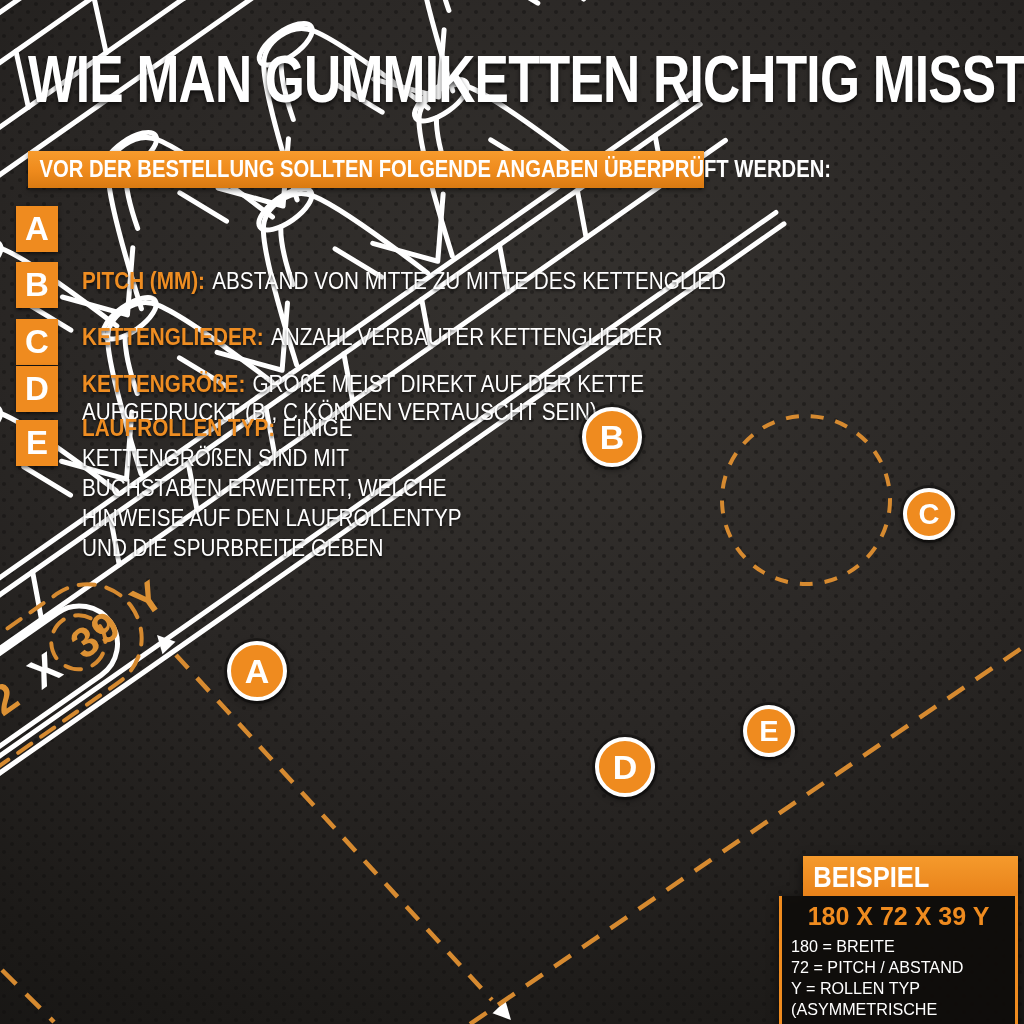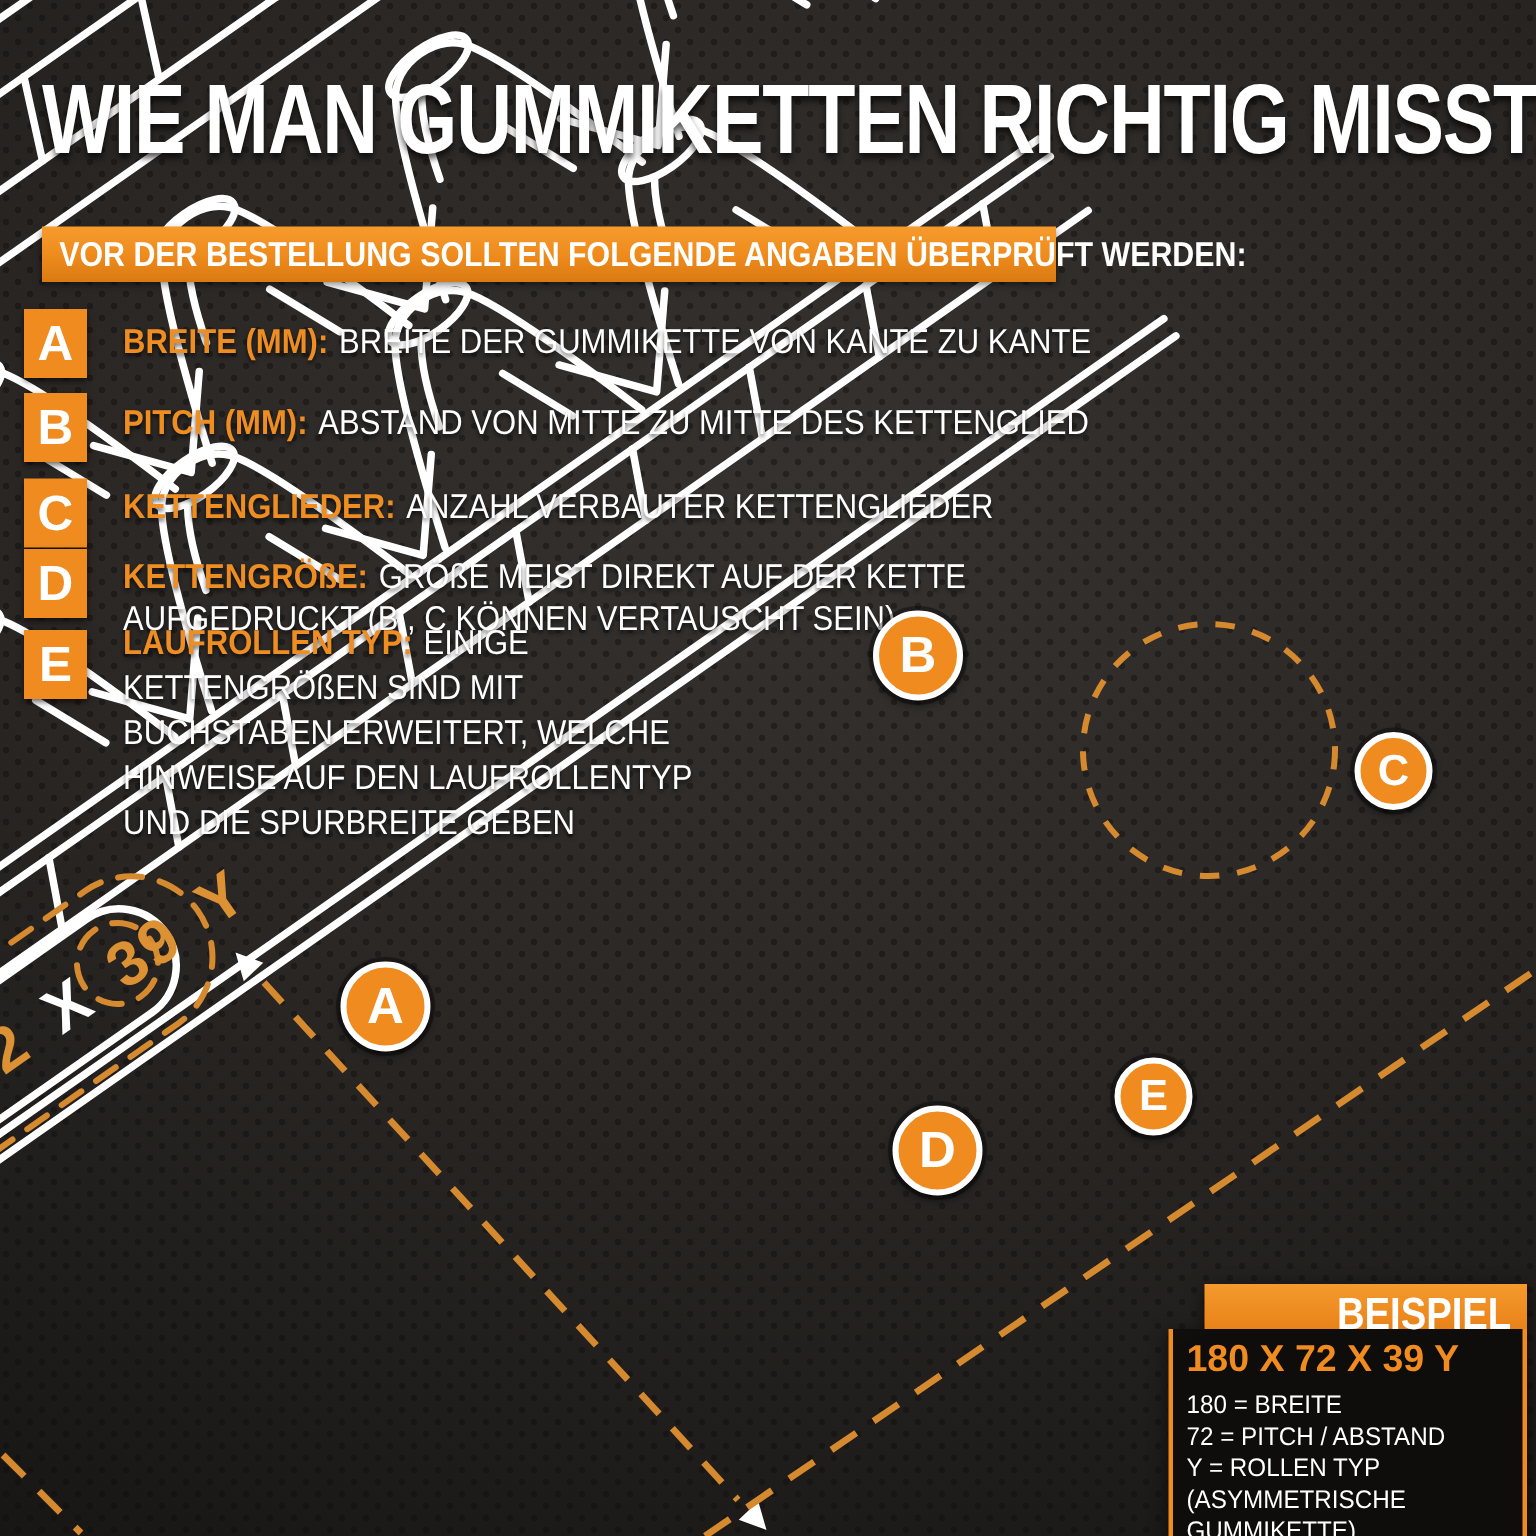--- a/index.html
+++ b/index.html
@@ -31,26 +31,26 @@
   .olabel{color:#ee8d22;font-weight:bold;margin-right:8px;}
   .wtext{color:#fff;font-weight:400;}
   
   .marker{border:4px solid #fff;border-radius:50%;background:#ef8b1f;color:#fff;
           font-weight:bold;display:flex;align-items:center;justify-content:center;
           box-shadow:0 0 0 3px rgba(0,0,0,.35), 0 3px 6px rgba(0,0,0,.5);}
   .m60{width:60px;height:60px;font-size:34px;}
   .m52{width:52px;height:52px;font-size:29px;}
   
   .example{left:779px;top:856px;width:239px;filter:drop-shadow(0 3px 6px rgba(0,0,0,.6));}
-  .example-header{background:linear-gradient(180deg,#f59a2c,#e8821a);height:30px;text-align:right;margin-left:24px;}
+  .example-header{background:linear-gradient(180deg,#f59a2c,#e8821a);height:40px;text-align:left;margin-left:24px;}
   .example-header .cx{transform:scaleX(.85);transform-origin:50% 0;color:#fff;font-weight:bold;
                       font-size:30px;line-height:42px;}
   .example-body{border:3px solid #ef8b1f;border-top:none;background:rgba(15,13,11,.9);
                 padding:5px 9px 9px 9px;}
-  .example-code{text-align:left;color:#ef8b1f;font-weight:bold;font-size:25px;margin:1px 0 5px 0;}
+  .example-code{text-align:center;color:#ef8b1f;font-weight:bold;font-size:25px;margin:1px 0 5px 0;}
   .example-line{color:#fff;font-size:17px;line-height:21px;}
   .example-line .cx{transform:scaleX(.95);}
 </style>
 </head>
 <body>
 
 <div id="stage">
 
   <svg class="abs" style="left:0;top:0" width="1024" height="1024" viewBox="0 0 1024 1024">
     <defs>
@@ -146,23 +146,20 @@
   <div class="abs banner">
     <span class="cx">VOR DER BESTELLUNG SOLLTEN FOLGENDE ANGABEN ÜBERPRÜFT WERDEN:</span>
   </div>
 
   <div class="abs badge" style="top:206px">A</div>
   <div class="abs badge" style="top:262px">B</div>
   <div class="abs badge" style="top:319px">C</div>
   <div class="abs badge" style="top:366px">D</div>
   <div class="abs badge" style="top:420px">E</div>
 
-  <div class="abs row" style="top:214px">
-    <div class="cx"><span class="olabel">BREITE (MM):</span><span class="wtext">BREITE DER GUMMIKETTE VON KANTE ZU KANTE</span></div>
-  </div>
   <div class="abs row" style="top:268px">
     <div class="cx"><span class="olabel">PITCH (MM):</span><span class="wtext">ABSTAND VON MITTE ZU MITTE DES KETTENGLIED</span></div>
   </div>
   <div class="abs row" style="top:324px">
     <div class="cx"><span class="olabel">KETTENGLIEDER:</span><span class="wtext">ANZAHL VERBAUTER KETTENGLIEDER</span></div>
   </div>
   <div class="abs row" style="top:370px">
     <div class="cx" style="width:637px;line-height:28px"><span class="olabel">KETTENGRÖßE:</span><span class="wtext">GRÖßE MEIST DIREKT AUF DER KETTE AUFGEDRUCKT (B , C KÖNNEN VERTAUSCHT SEIN)</span></div>
   </div>
   <div class="abs row" style="top:413px">

